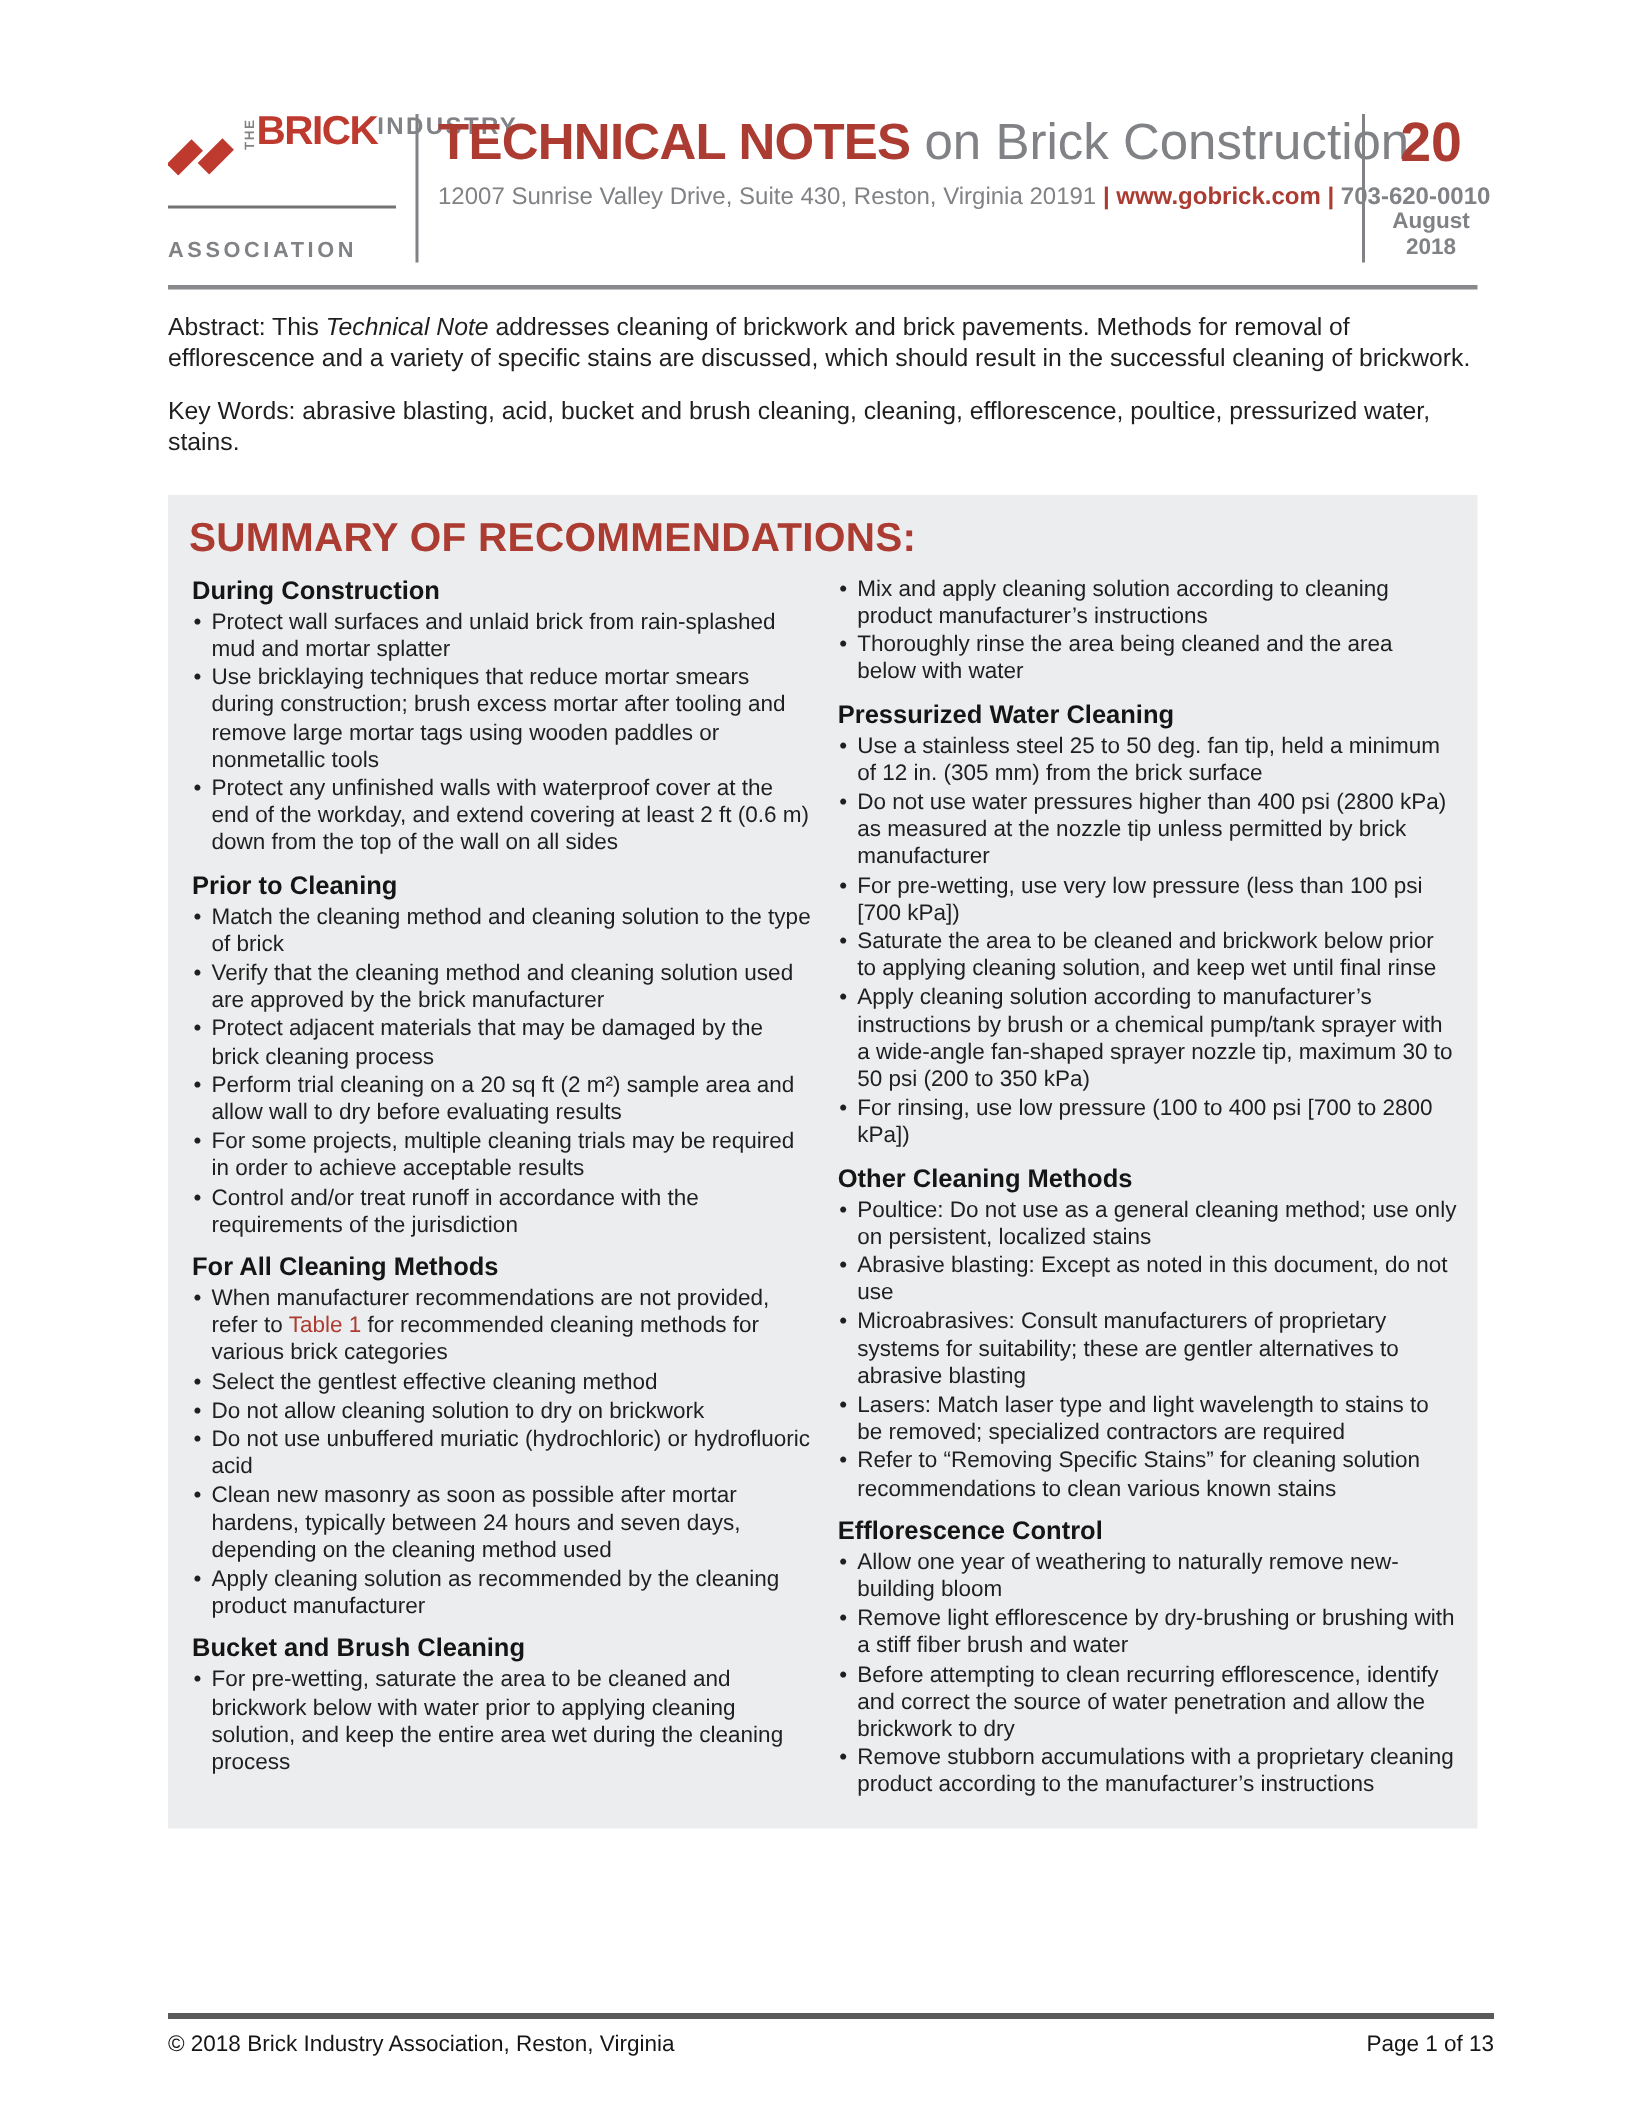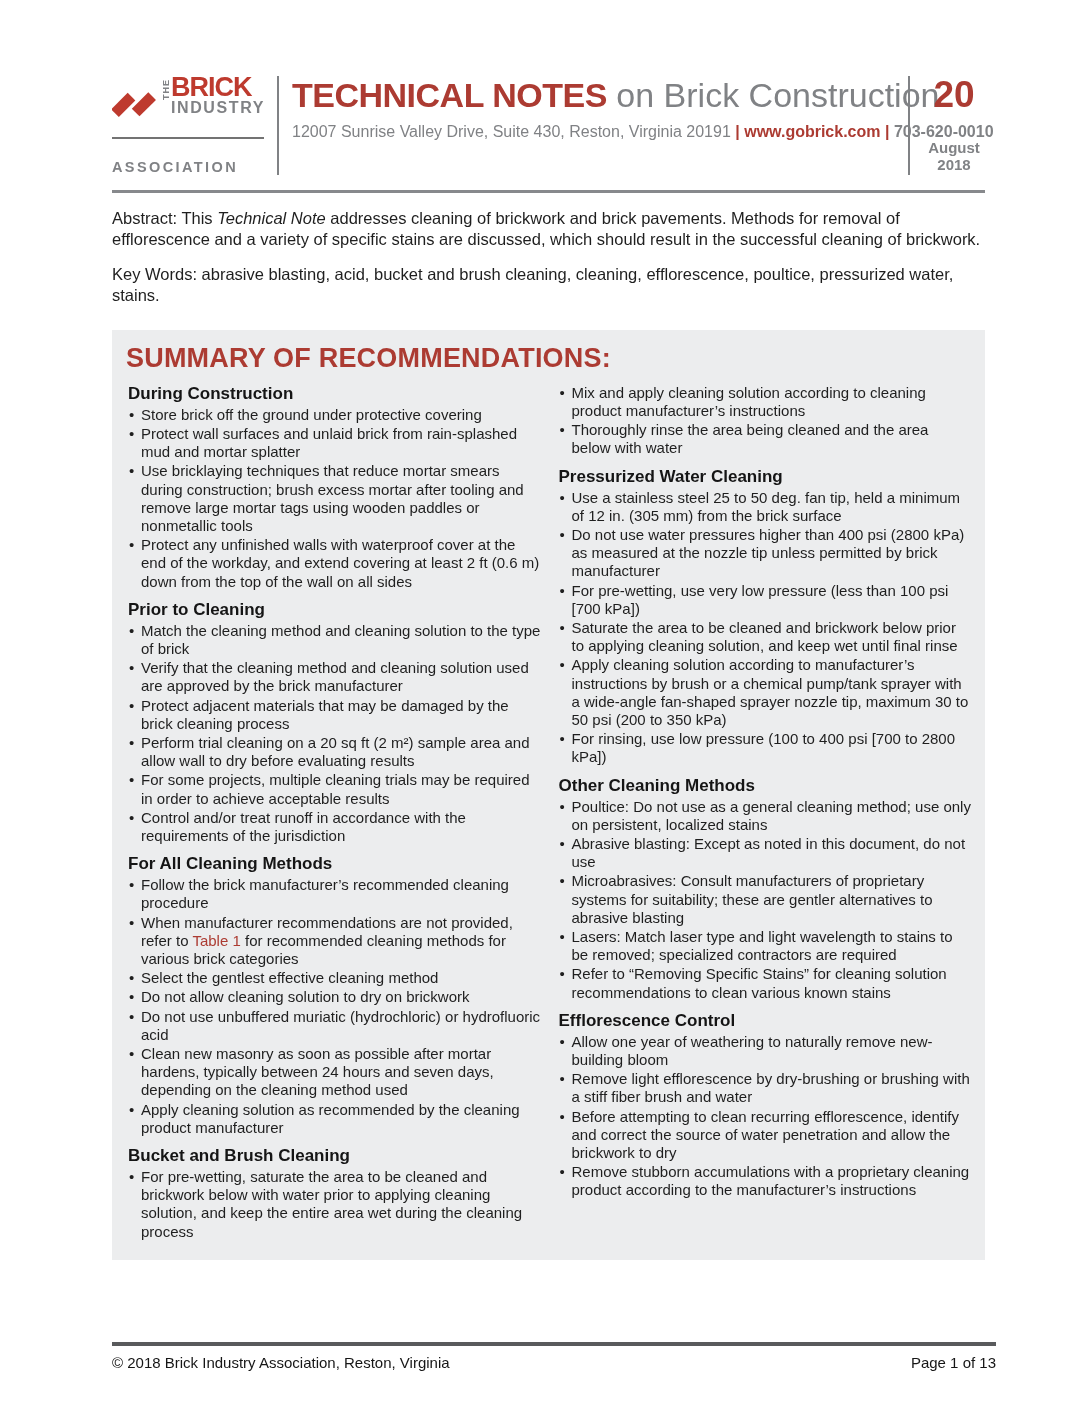--- a/index.html
+++ b/index.html
@@ -20,21 +20,21 @@
   .page{position:relative;width:1088px;height:1408px;overflow:hidden;background:#fff;}
   .content{padding:0 103px 0 112px;}
 
   
   header.doc-header{display:flex;align-items:stretch;margin-top:76px;min-height:86px;}
   .logo{width:152px;display:flex;flex-direction:column;justify-content:flex-start;}
   .logo-top{display:flex;align-items:flex-start;}
   .brick-icon{width:50px;height:56px;flex:none;}
   .logo-the{writing-mode:vertical-rl;transform:rotate(180deg);font-size:9px;font-weight:700;
     color:var(--gray-text);letter-spacing:1px;margin:3px 0 0 0;line-height:1;}
-  .logo-words{display:flex;flex-direction:column;}
+  .logo-words{display:flex;flex-direction:row;}
   .logo-brick{color:var(--logo-red);font-weight:800;font-size:27px;line-height:0.85;letter-spacing:-1px;}
   .logo-industry{color:var(--gray-text);font-weight:700;font-size:16px;letter-spacing:1.6px;line-height:1.15;}
   .logo-assoc{border-top:2px solid #737373;margin-top:5px;padding-top:20px;color:var(--gray-text);
     font-weight:700;font-size:14.5px;letter-spacing:2.4px;}
   .v-divider{width:2px;background:var(--gray-text);margin:0 13px;}
   .header-main{flex:1;padding-top:1px;min-width:0;}
   .header-title{font-size:34px;line-height:1.1;white-space:nowrap;}
   .tn{color:var(--brand-red);font-weight:800;letter-spacing:-0.5px;}
   .tc{color:var(--gray-text);font-weight:500;}
   .header-address{margin-top:9px;font-size:16px;color:var(--gray-text);font-weight:500;white-space:nowrap;}
@@ -127,37 +127,35 @@
     <p class="keywords">
       <span class="lbl">Key Words:</span><span> abrasive blasting, acid, bucket and brush cleaning, cleaning, efflorescence, poultice, pressurized water, stains.</span>
     </p>
 
     <section class="summary-box">
       <h2 class="summary-heading">SUMMARY OF RECOMMENDATIONS:</h2>
       <div class="columns">
         <div class="col" id="col-left">
             <h3>During Construction</h3>
             <ul class="bullets">
-              <li>Store brick off the ground under protective covering</li>
               <li>Protect wall surfaces and unlaid brick from rain-splashed mud and mortar splatter</li>
               <li>Use bricklaying techniques that reduce mortar smears during construction; brush excess mortar after tooling and remove large mortar tags using wooden paddles or nonmetallic tools</li>
               <li>Protect any unfinished walls with waterproof cover at the end of the workday, and extend covering at least 2 ft (0.6 m) down from the top of the wall on all sides</li>
             </ul>
             <h3>Prior to Cleaning</h3>
             <ul class="bullets">
               <li>Match the cleaning method and cleaning solution to the type of brick</li>
               <li>Verify that the cleaning method and cleaning solution used are approved by the brick manufacturer</li>
               <li>Protect adjacent materials that may be damaged by the brick cleaning process</li>
               <li>Perform trial cleaning on a 20 sq ft (2 m²) sample area and allow wall to dry before evaluating results</li>
               <li>For some projects, multiple cleaning trials may be required in order to achieve acceptable results</li>
               <li>Control and/or treat runoff in accordance with the requirements of the jurisdiction</li>
             </ul>
             <h3>For All Cleaning Methods</h3>
             <ul class="bullets">
-              <li>Follow the brick manufacturer’s recommended cleaning procedure</li>
               <li>When manufacturer recommendations are not provided, refer to <span class="seg-red">Table 1</span> for recommended cleaning methods for various brick categories</li>
               <li>Select the gentlest effective cleaning method</li>
               <li>Do not allow cleaning solution to dry on brickwork</li>
               <li>Do not use unbuffered muriatic (hydrochloric) or hydrofluoric acid</li>
               <li>Clean new masonry as soon as possible after mortar hardens, typically between 24 hours and seven days, depending on the cleaning method used</li>
               <li>Apply cleaning solution as recommended by the cleaning product manufacturer</li>
             </ul>
             <h3>Bucket and Brush Cleaning</h3>
             <ul class="bullets">
               <li>For pre-wetting, saturate the area to be cleaned and brickwork below with water prior to applying cleaning solution, and keep the entire area wet during the cleaning process</li>

